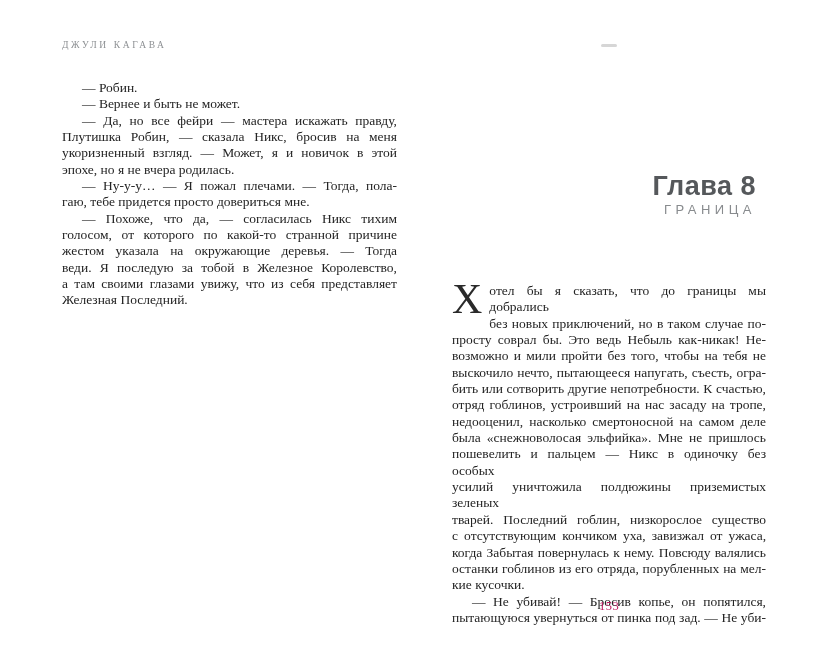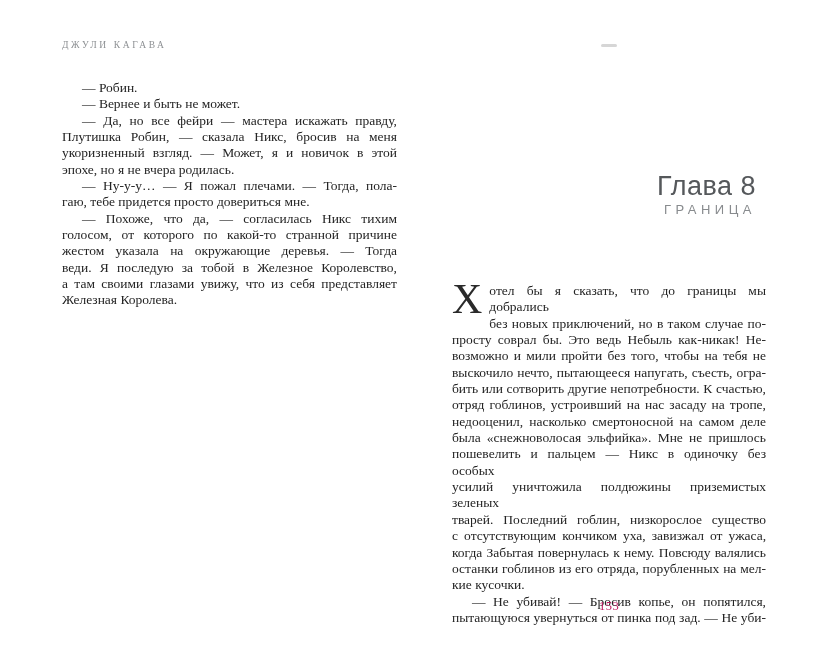--- a/index.html
+++ b/index.html
@@ -19,21 +19,21 @@
 
   
   .ornament-wrap{position:absolute;top:44px;left:452px;width:314px;text-align:center;}
   .ornament-dash{
     display:inline-block;width:16px;height:2.5px;border-radius:2px;
     background:#d6d6d6;vertical-align:top;
   }
   .chapter-head{position:absolute;top:170px;left:452px;width:304px;padding-right:10px;text-align:right;}
   .chapter-title{
     font-family:"Liberation Sans", sans-serif;font-size:27px;line-height:32px;
-    color:#55585b;font-weight:400;letter-spacing:0.5px;
+    color:#55585b;font-weight:700;letter-spacing:0.5px;
   }
   .chapter-subtitle{
     font-family:"Liberation Sans", sans-serif;font-size:13px;letter-spacing:4.5px;
     color:#888b8e;
   }
   .right-body{position:absolute;top:283px;left:452px;width:314px;}
   .page-number{
     position:absolute;top:599px;left:452px;width:314px;text-align:center;
     font-size:12.5px;color:#be185d;letter-spacing:0.5px;
   }
@@ -74,21 +74,21 @@
         <div class="para indent">
           <div class="line">— Ну-у-у… — Я пожал плечами. — Тогда, пола-</div>
           <div class="line last">гаю, тебе придется просто довериться мне.</div>
         </div>
         <div class="para indent">
           <div class="line">— Похоже, что да, — согласилась Никс тихим</div>
           <div class="line">голосом, от которого по какой-то странной причине</div>
           <div class="line">жестом указала на окружающие деревья. — Тогда</div>
           <div class="line">веди. Я последую за тобой в Железное Королевство,</div>
           <div class="line">а там своими глазами увижу, что из себя представляет</div>
-          <div class="line last">Железная Королева.</div>
+          <div class="line last">Железная Последний.</div>
         </div>
       </div>
   </div>
 
   <div>
     <div class="ornament-wrap">
       <span class="ornament-dash"></span>
     </div>
     <div class="chapter-head">
       <div class="chapter-title">Глава 8</div>

